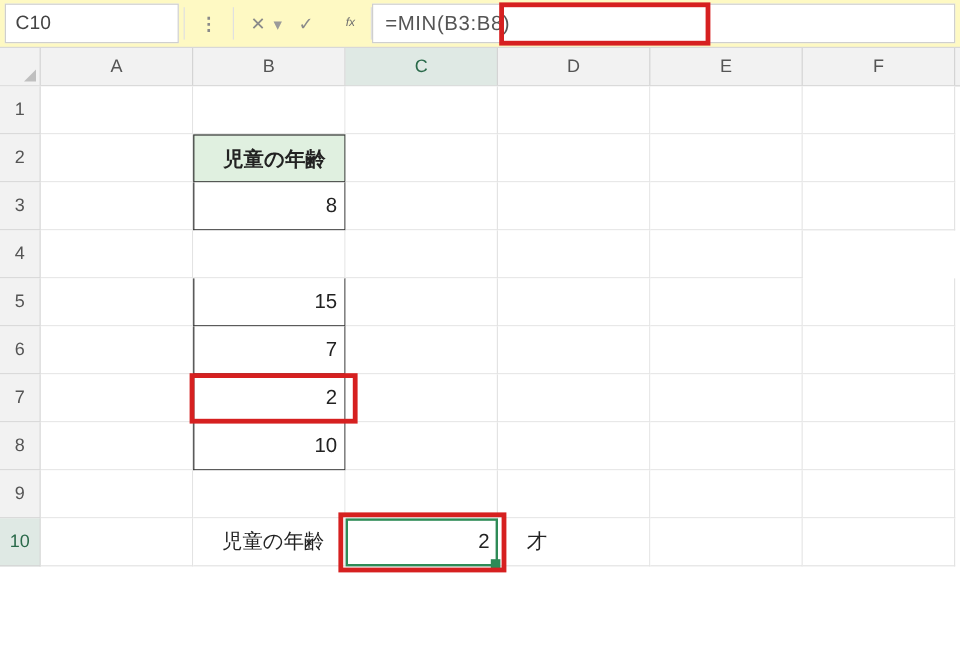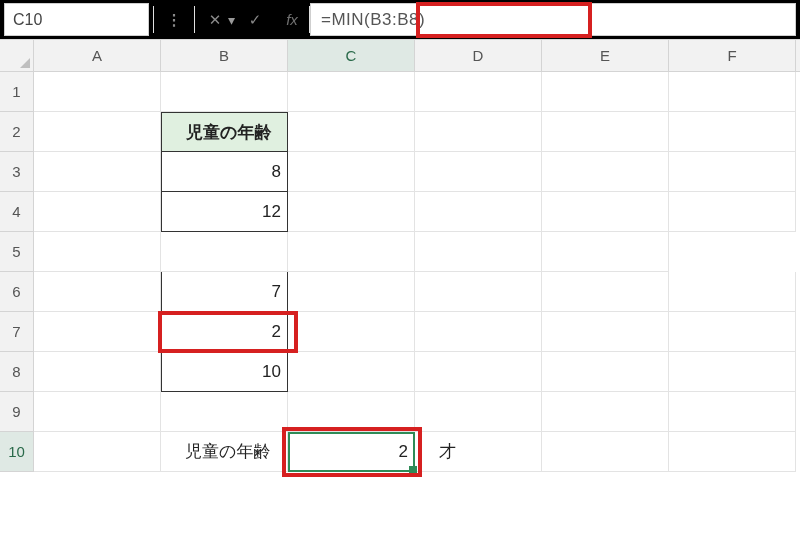--- a/index.html
+++ b/index.html
@@ -12,21 +12,21 @@
     overflow: hidden;
     position: relative;
     color: #333;
   }
 
   
   .formula-bar {
     display: flex;
     align-items: stretch;
     height: 40px;
-    background: #000000;
+    background: #fef9c3;
     border-bottom: 1px solid #d8d8d8;
     padding: 0;
   }
   .name-box-wrap {
     display: flex;
     align-items: center;
     width: 145px;
     margin: 3px 4px 3px 4px;
     background: #ffffff;
     border: 1px solid #cfcfcf;
@@ -56,21 +56,21 @@
     width: 40px;
     display: flex;
     align-items: center;
     justify-content: center;
     color: #8a8a8a;
     font-size: 15px;
   }
   .fb-btn.colon { font-weight: bold; }
   .fx-label {
     font-style: italic;
-    font-size: 15px;
+    font-size: 10px;
     color: #6f6f6f;
     width: 34px;
     display:flex;align-items:center;justify-content:center;
   }
   .formula-input {
     flex: 1;
     display: flex;
     align-items: center;
     padding: 12px 10px;
     background: #ffffff;
@@ -253,30 +253,30 @@
       <div class="cell right data-border left-b">8</div>
       <div class="cell"></div>
       <div class="cell"></div>
       <div class="cell"></div>
       <div class="cell"></div>
     </div>
 
     <div class="row">
       <div class="row-h">4</div>
       <div class="cell"></div>
-      <div class="cell right data-border left-b">12</div>
       <div class="cell"></div>
       <div class="cell"></div>
       <div class="cell"></div>
       <div class="cell"></div>
     </div>
 
     <div class="row">
       <div class="row-h">5</div>
       <div class="cell"></div>
+      <div class="cell right data-border left-b">15</div>
       <div class="cell"></div>
       <div class="cell"></div>
       <div class="cell"></div>
       <div class="cell"></div>
     </div>
 
     <div class="row">
       <div class="row-h">6</div>
       <div class="cell"></div>
       <div class="cell right data-border left-b">7</div>

